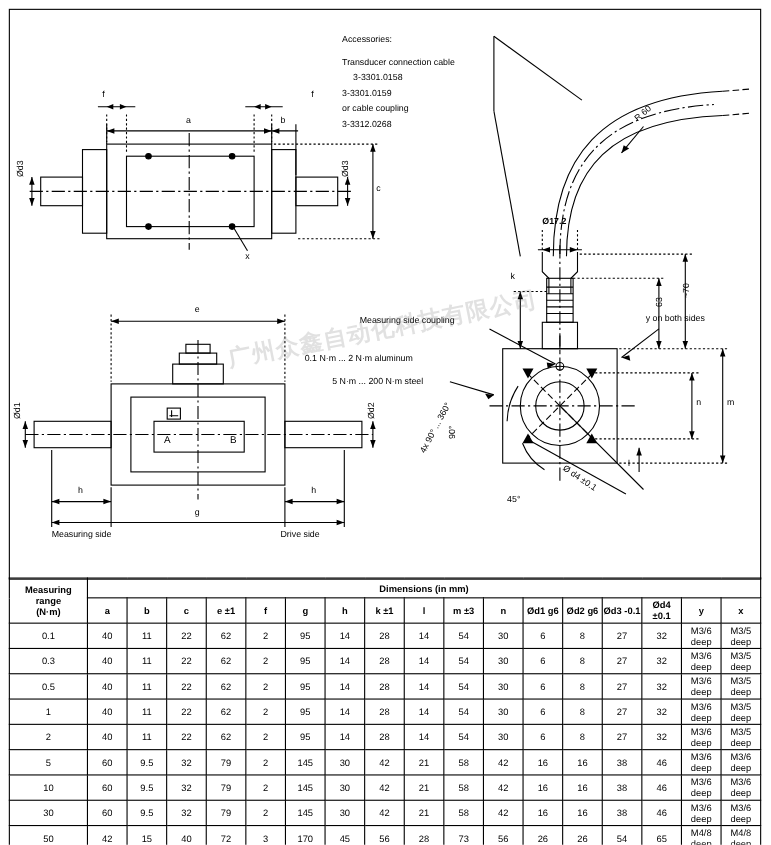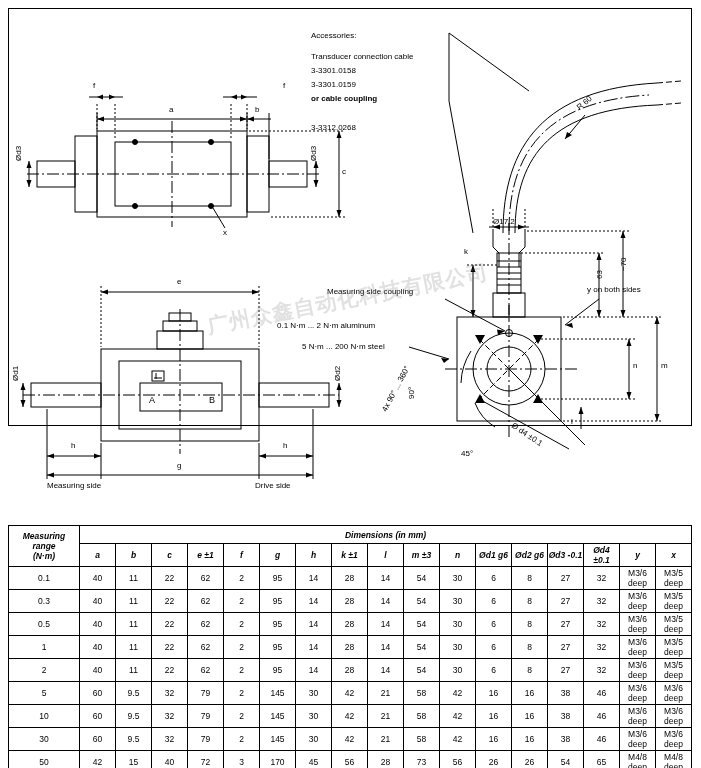--- a/index.html
+++ b/index.html
@@ -1,34 +1,34 @@
 <!DOCTYPE html>
 <html><head>
 <meta charset="utf-8">
 <style>
   html,body{margin:0;padding:0;background:#ffffff;}
   body{width:701px;height:768px;font-family:"Liberation Sans",sans-serif;color:#000;overflow:hidden;}
   #root{position:relative;width:701px;height:768px;}
 
-  .drawing-area{position:absolute;left:8px;top:8px;width:684px;height:418px;border:1px solid #000;box-sizing:border-box;background:#fff;}
+  .drawing-area{position:absolute;left:8px;top:8px;width:684px;height:519px;border:1px solid #000;box-sizing:border-box;background:#fff;}
 
   .lbl{position:absolute;font-size:8px;line-height:1.15;white-space:pre;}
   .lbl.b{font-weight:normal;}
 
   svg{position:absolute;left:0;top:0;}
 
   
   .wm{position:absolute;color:rgba(120,120,120,0.22);font-size:21px;font-weight:bold;white-space:nowrap;transform:rotate(-11deg);pointer-events:none;letter-spacing:1px;}
   .wm1{left:196px;top:276px;}
 
   
   .tbl-wrap{position:absolute;left:8px;top:525px;width:684px;}
   table{border-collapse:collapse;width:684px;table-layout:fixed;}
   td,th{border:1px solid #000;font-size:8.5px;text-align:center;padding:1px 0;height:15px;font-weight:normal;}
-  thead th{font-weight:bold;font-size:8.5px;font-style:italic;}
+  thead th{font-weight:bold;font-size:8.5px;}
   .hdr-range{width:70px;}
   .dim-head{font-weight:bold;}
   .colw{width:28px;}
   .colwide{width:44px;}
   .colyx{width:52px;}
 </style>
 </head>
 <body>
 
 <div id="root">
@@ -239,24 +239,24 @@
         <path d="M556 316 l7 -2 l1 5 z" fill="#000" stroke="none"></path>
 
         <line x1="440" y1="24" x2="520" y2="82"></line>
         <line x1="440" y1="24" x2="440" y2="92"></line>
         <line x1="440" y1="92" x2="464" y2="224"></line>
       </g>
     </svg>
 
     <div class="lbl" style="left:302px;top:22px;">Accessories:</div>
     <div class="lbl" style="left:302px;top:43px;">Transducer connection cable</div>
-    <div class="lbl" style="left:302px;top:57px;text-align:center;">3-3301.0158</div>
+    <div class="lbl" style="left:312px;top:57px;text-align:center;">3-3301.0158</div>
     <div class="lbl" style="left:302px;top:71px;text-align:center;">3-3301.0159</div>
-    <div class="lbl" style="left:302px;top:85px;font-weight:bold;">or cable coupling</div>
-    <div class="lbl" style="left:302px;top:99px;margin-top:15px;">3-3312.0268</div>
+    <div class="lbl" style="left:302px;top:85px;">or cable coupling</div>
+    <div class="lbl" style="left:302px;top:99px;">3-3312.0268</div>
 
     <div class="lbl" style="left:84px;top:72px;">f</div>
     <div class="lbl" style="left:274px;top:72px;">f</div>
     <div class="lbl" style="left:160px;top:96px;">a</div>
     <div class="lbl" style="left:246px;top:96px;">b</div>
     <div class="lbl" style="left:333px;top:158px;">c</div>
     <div class="lbl" style="left:5px;top:152px;transform:rotate(-90deg);transform-origin:left top;">Ød3</div>
     <div class="lbl" style="left:300px;top:152px;transform:rotate(-90deg);transform-origin:left top;">Ød3</div>
     <div class="lbl" style="left:214px;top:219px;">x</div>
 
@@ -271,21 +271,21 @@
     <div class="lbl" style="left:140px;top:386px;font-size:9px;">A</div>
     <div class="lbl" style="left:200px;top:386px;font-size:9px;">B</div>
 
     <div class="lbl" style="left:268px;top:312px;">0.1 N·m ... 2 N·m aluminum</div>
     <div class="lbl" style="left:268px;top:333px;margin-left:25px;">5 N·m ... 200 N·m steel</div>
 
     <div class="lbl" style="left:318px;top:278px;">Measuring side coupling</div>
     <div class="lbl" style="left:578px;top:276px;">y on both sides</div>
 
     <div class="lbl" style="left:566px;top:96px;transform:rotate(-40deg);transform-origin:left top;">R 60</div>
-    <div class="lbl" style="left:484px;top:208px;">Ø17.2</div>
+    <div class="lbl" style="left:484px;top:188px;font-weight:bold;">Ø17.2</div>
     <div class="lbl" style="left:455px;top:238px;">k</div>
     <div class="lbl" style="left:586px;top:270px;transform:rotate(-90deg);transform-origin:left top;">63</div>
     <div class="lbl" style="left:610px;top:262px;transform:rotate(-90deg);transform-origin:left top;">~70</div>
 
     <div class="lbl" style="left:371px;top:400px;transform:rotate(-62deg);transform-origin:left top;">4x 90° ... 360°</div>
     <div class="lbl" style="left:398px;top:390px;transform:rotate(-90deg);transform-origin:left top;">90°</div>
     <div class="lbl" style="left:452px;top:440px;">45°</div>
     <div class="lbl" style="left:506px;top:412px;transform:rotate(34deg);transform-origin:left top;">Ø d4 ±0.1</div>
     <div class="lbl" style="left:562px;top:408px;">l</div>
     <div class="lbl" style="left:624px;top:352px;">n</div>

